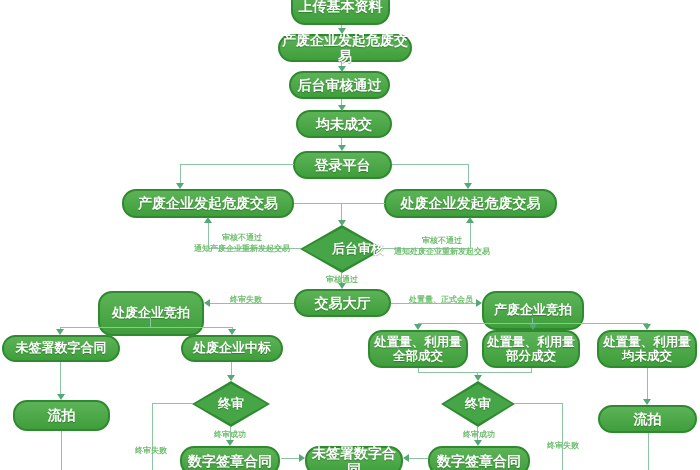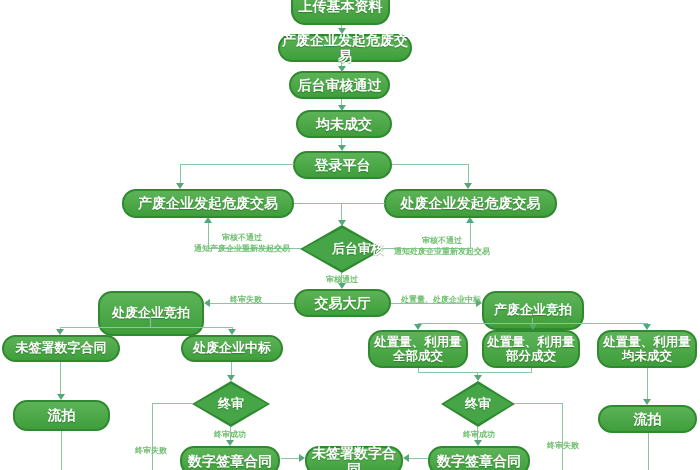--- a/index.html
+++ b/index.html
@@ -146,19 +146,19 @@
   <div class="ar ar-d" style="left:474px;top:440px;"></div>
   <div class="ar ar-r" style="left:299px;top:454px;"></div>
   <div class="ar ar-l" style="left:403px;top:454px;"></div>
 
   <div class="elabel" style="left:192px;top:233px;width:100px;">审核不通过
 通知产废企业重新发起交易</div>
   <div class="elabel" style="left:392px;top:236px;width:100px;">审核不通过
 通知处废企业重新发起交易</div>
   <div class="elabel" style="left:322px;top:275px;width:40px;">审核通过</div>
   <div class="elabel" style="left:212px;top:295px;width:68px;">终审失败</div>
-  <div class="elabel" style="left:398px;top:295px;width:86px;">处置量、处废企业中标</div>
+  <div class="elabel" style="left:398px;top:295px;width:86px;">处置量、正式会员</div>
   <div class="elabel" style="left:210px;top:430px;width:40px;">终审成功</div>
   <div class="elabel" style="left:131px;top:446px;width:40px;">终审失败</div>
   <div class="elabel" style="left:459px;top:430px;width:40px;">终审成功</div>
   <div class="elabel" style="left:543px;top:441px;width:40px;">终审失败</div>
 
 </div>
 
 </body></html>

